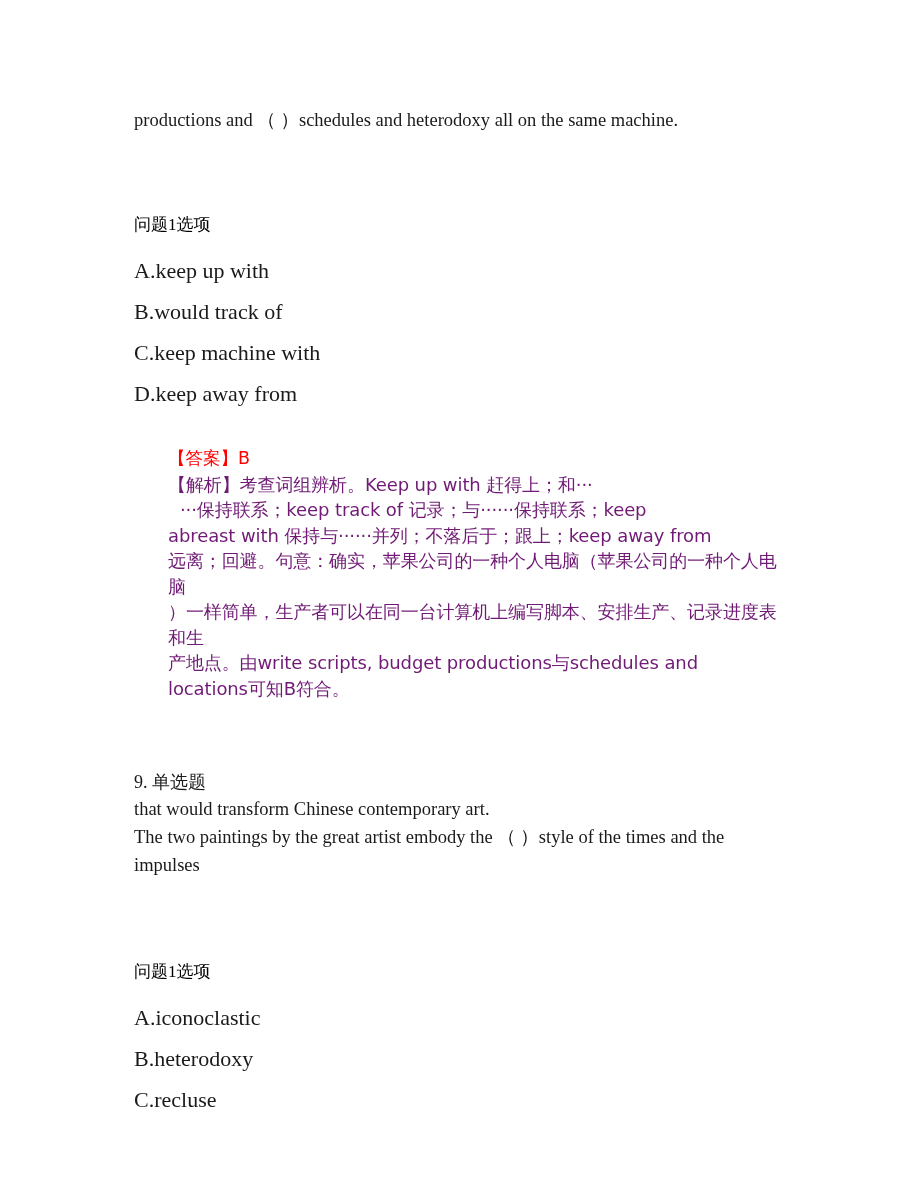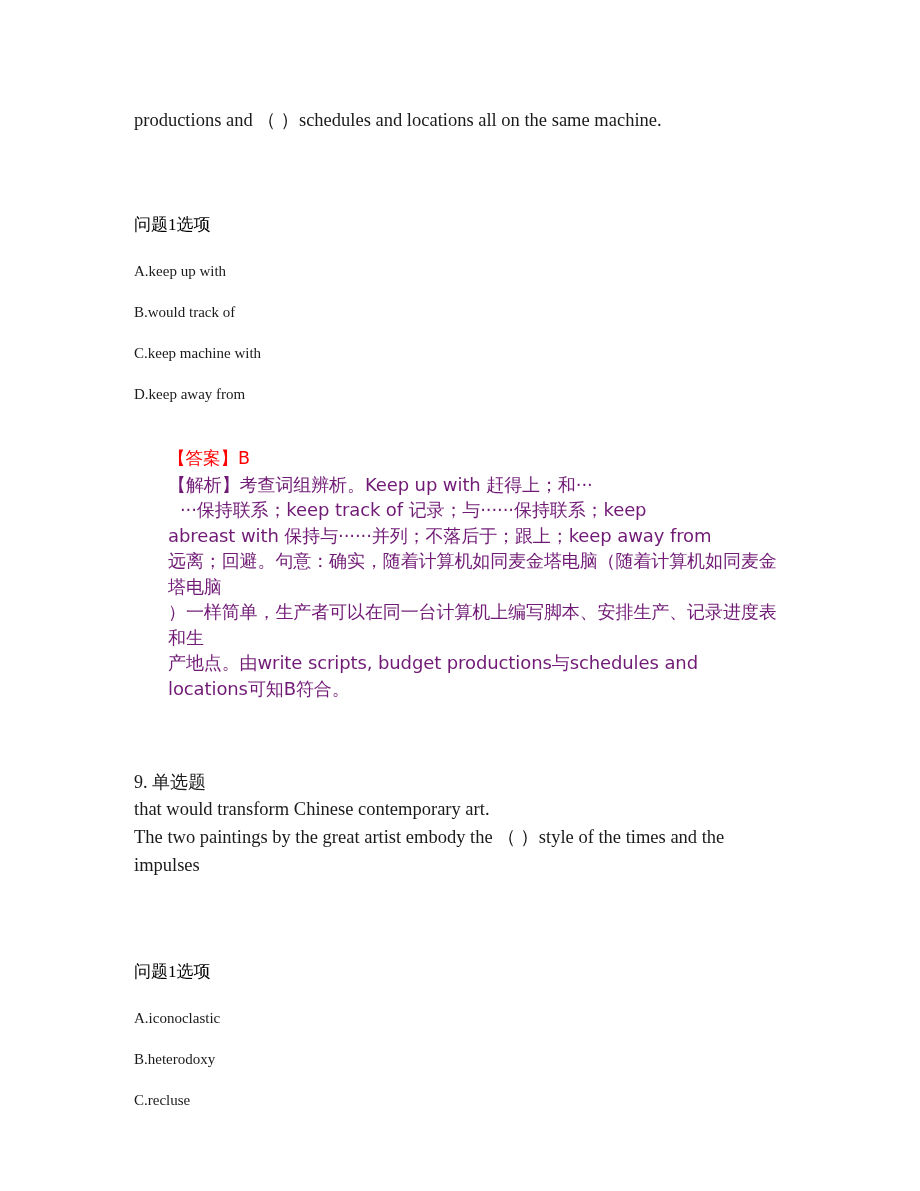--- a/index.html
+++ b/index.html
@@ -41,21 +41,21 @@
   }
 
   .label-cn {
     font-size: 17px;
     line-height: 26px;
     color: #000000;
     font-family: "Liberation Serif", "DejaVu Serif", serif;
   }
 
   .option {
-    font-size: 15px;
+    font-size: 22px;
     line-height: 26px;
     color: #1a1a1a;
   }
 
   .qhead {
     font-size: 18px;
     line-height: 26px;
     color: #1a1a1a;
   }
 
@@ -92,21 +92,21 @@
   .sp-q5-label   { height: 80px;  }
 </style>
 </head>
 <body>
 
 <div class="page">
   <div class="content">
 
     <div class="sp-first"></div>
 
-    <div class="stem">productions and （ ）schedules and locations all on the same machine.</div>
+    <div class="stem">productions and （ ）schedules and heterodoxy all on the same machine.</div>
 
     <div class="sp-stem-label"></div>
 
     <div class="label-cn">问题1选项</div>
 
     <div class="sp-label-opts"></div>
 
     <div class="option">A.keep up with</div>
     <div class="sp-opt"></div>
 
@@ -122,21 +122,21 @@
 
     <div class="answer-block">
       <div class="answer-line">【答案】B</div>
 
       <div class="explain-line">【解析】考查词组辨析。Keep up with 赶得上；和···</div>
 
       <div class="explain-line indent">···保持联系；keep track of 记录；与······保持联系；keep</div>
 
       <div class="explain-line">abreast with 保持与······并列；不落后于；跟上；keep away from</div>
 
-      <div class="explain-line">远离；回避。句意：确实，随着计算机如同麦金塔电脑（随着计算机如同麦金塔电脑</div>
+      <div class="explain-line">远离；回避。句意：确实，苹果公司的一种个人电脑（苹果公司的一种个人电脑</div>
 
       <div class="explain-line">）一样简单，生产者可以在同一台计算机上编写脚本、安排生产、记录进度表和生</div>
 
       <div class="explain-line">产地点。由write scripts, budget productions与schedules and</div>
 
       <div class="explain-line">locations可知B符合。</div>
     </div>
 
     <div class="sp-ans-q5"></div>
 

